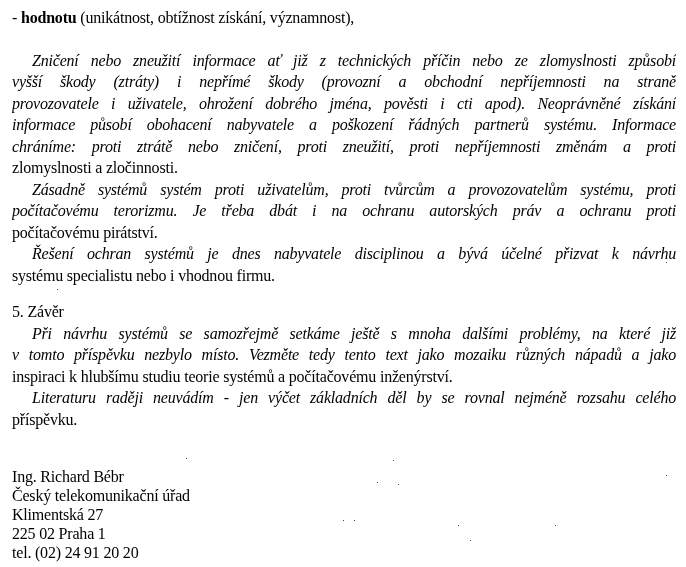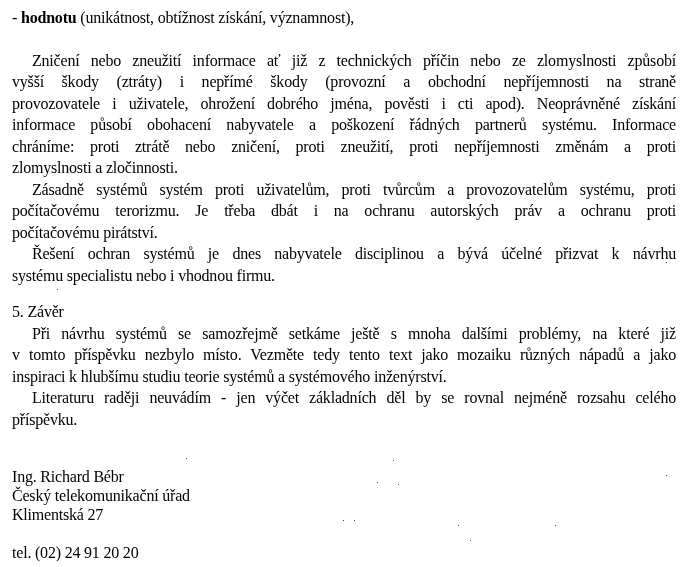--- a/index.html
+++ b/index.html
@@ -1,21 +1,21 @@
 <!DOCTYPE html>
 <html><head>
 <meta charset="utf-8">
 <style>
   html, body { margin:0; padding:0; background:#ffffff; }
   body { width:686px; height:567px; overflow:hidden; position:relative;
          font-family:"Liberation Serif", "DejaVu Serif", serif; color:#000; }
   .page { position:absolute; left:0; top:0; width:686px; height:454px; }
   .line { position:absolute; left:12px; width:664px; font-size:16px; line-height:20px;
           white-space:nowrap; letter-spacing:-0.2px; }
-  .just { text-align:justify; text-align-last:justify; white-space:normal; height:20px; overflow:hidden; }
+  .just { text-align:justify; text-align-last:justify; white-space:normal; height:20px; overflow:hidden;font-style:italic; }
   .indent { left:32px; width:644px; }
   b { font-weight:bold; }
   .speck { position:absolute; width:1px; height:1px; background:#444; }
 </style>
 </head>
 <body>
 
 <div class="page">
 
   <div class="line" style="top:8px">- <b>hodnotu</b><span> (unikátnost, obtížnost získání, významnost),</span></div>
@@ -31,28 +31,29 @@
   <div class="line just" style="top:201px">počítačovému terorizmu. Je třeba dbát i na ochranu autorských práv a ochranu proti</div>
   <div class="line" style="top:223px">počítačovému pirátství.</div>
 
   <div class="line just indent" style="top:244px">Řešení ochran systémů je dnes nabyvatele disciplinou a bývá účelné přizvat k návrhu</div>
   <div class="line" style="top:266px">systému specialistu nebo i vhodnou firmu.</div>
 
   <div class="line" style="top:302px">5. Závěr</div>
 
   <div class="line just indent" style="top:324px">Při návrhu systémů se samozřejmě setkáme ještě s mnoha dalšími problémy, na které již</div>
   <div class="line just" style="top:345px">v tomto příspěvku nezbylo místo. Vezměte tedy tento text jako mozaiku různých nápadů a jako</div>
-  <div class="line" style="top:367px">inspiraci k hlubšímu studiu teorie systémů a systémového inženýrství.</div>
+  <div class="line" style="top:367px">inspiraci k hlubšímu studiu teorie systémů a počítačovému inženýrství.</div>
 
   <div class="line just indent" style="top:388px">Literaturu raději neuvádím - jen výčet základních děl by se rovnal nejméně rozsahu celého</div>
   <div class="line" style="top:410px">příspěvku.</div>
 
   <div class="line" style="top:467px">Ing. Richard Bébr</div>
   <div class="line" style="top:486px">Český telekomunikační úřad</div>
   <div class="line" style="top:505px">Klimentská 27</div>
+  <div class="line" style="top:524px">225 02 Praha 1</div>
   <div class="line" style="top:543px">tel. (02) 24 91 20 20</div>
 
   <div class="speck" style="left:274px;top:211px"></div>
   <div class="speck" style="left:669px;top:150px"></div>
   <div class="speck" style="left:666px;top:262px"></div>
   <div class="speck" style="left:57px;top:289px"></div>
   <div class="speck" style="left:186px;top:458px"></div>
   <div class="speck" style="left:393px;top:460px"></div>
   <div class="speck" style="left:377px;top:482px"></div>
   <div class="speck" style="left:398px;top:484px"></div>

